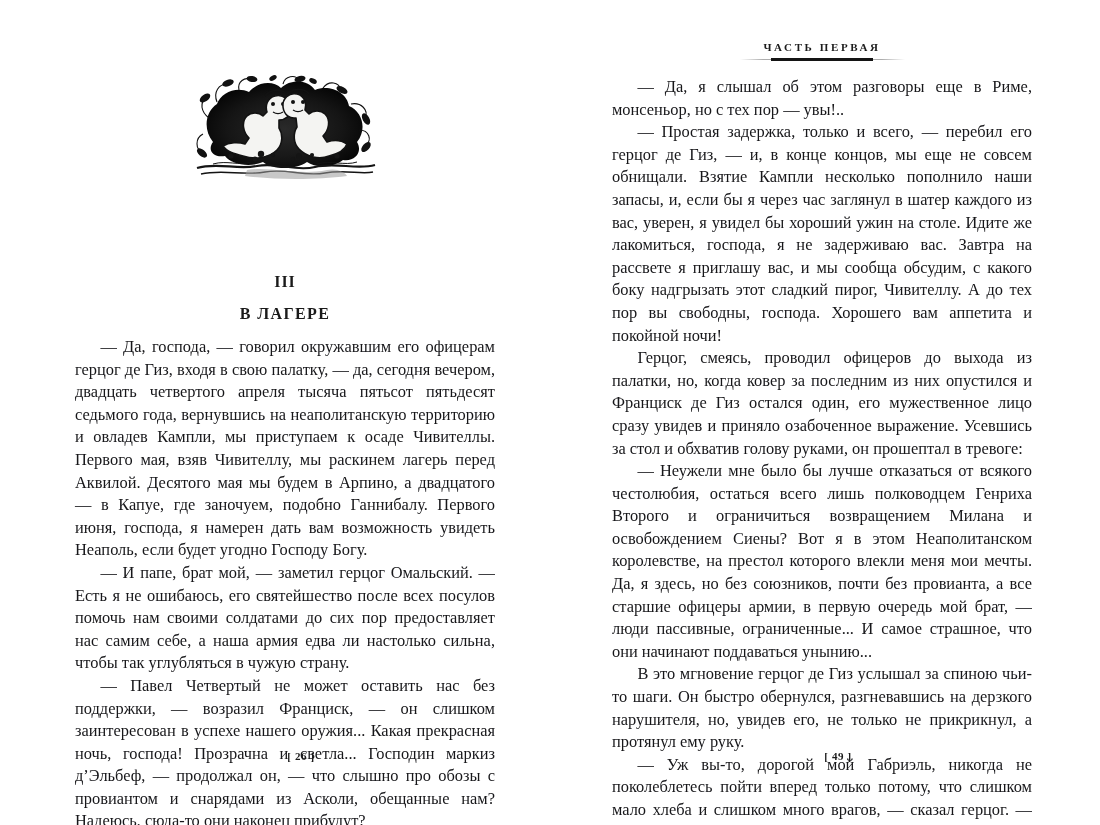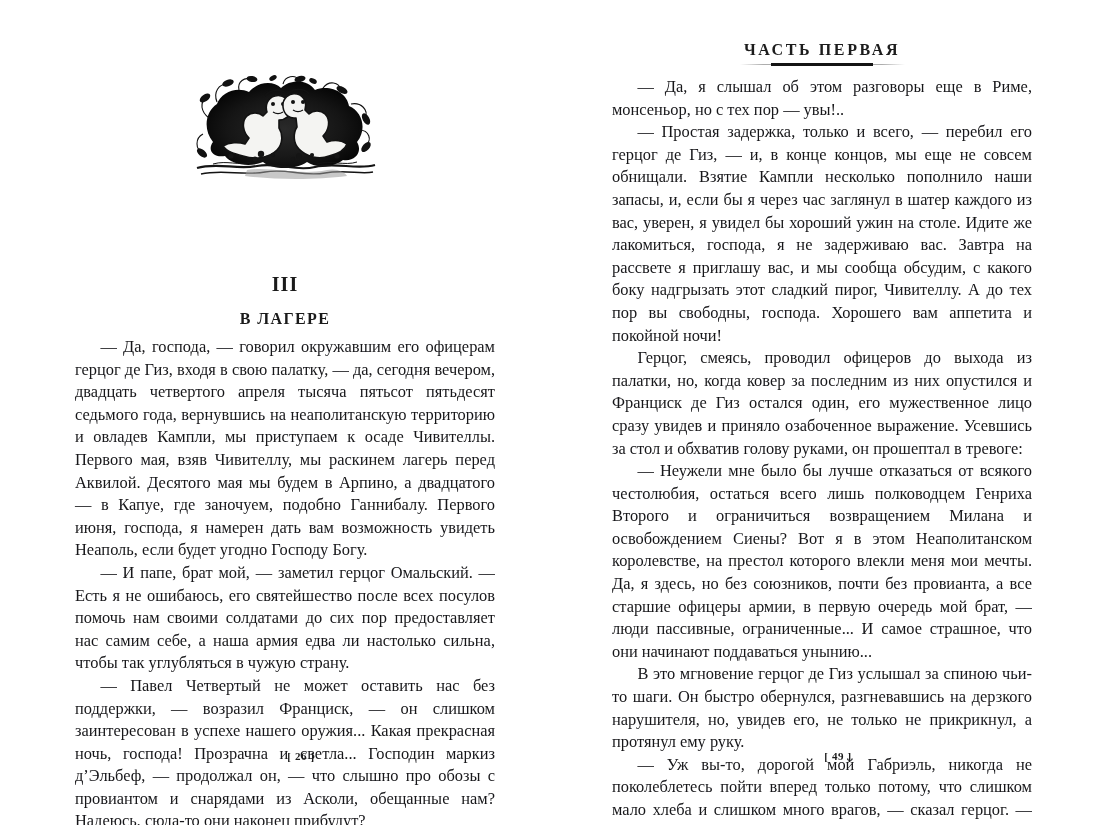--- a/index.html
+++ b/index.html
@@ -29,21 +29,21 @@
 
   
   .running-head {
     position: absolute;
     top: 42px;
     left: 0;
     width: 420px;
     text-align: center;
   }
   .running-head-text {
-    font-size: 16px;
+    font-size: 11px;
     font-weight: bold;
     letter-spacing: 2.6px;
     text-transform: uppercase;
     color: #1c1c1c;
     display: block;
     line-height: 1;
   }
   .head-rule {
     margin: 5px auto 0;
     width: 165px;
@@ -86,21 +86,21 @@
 
   
   .chapter-head {
     position: absolute;
     top: 272px;
     left: 0;
     width: 420px;
     text-align: center;
   }
   .chapter-number {
-    font-size: 20px;
+    font-size: 16px;
     font-weight: bold;
     letter-spacing: 1px;
     line-height: 1.2;
     display: block;
   }
   .chapter-title {
     font-size: 16px;
     font-weight: bold;
     letter-spacing: 1.4px;
     text-transform: uppercase;

